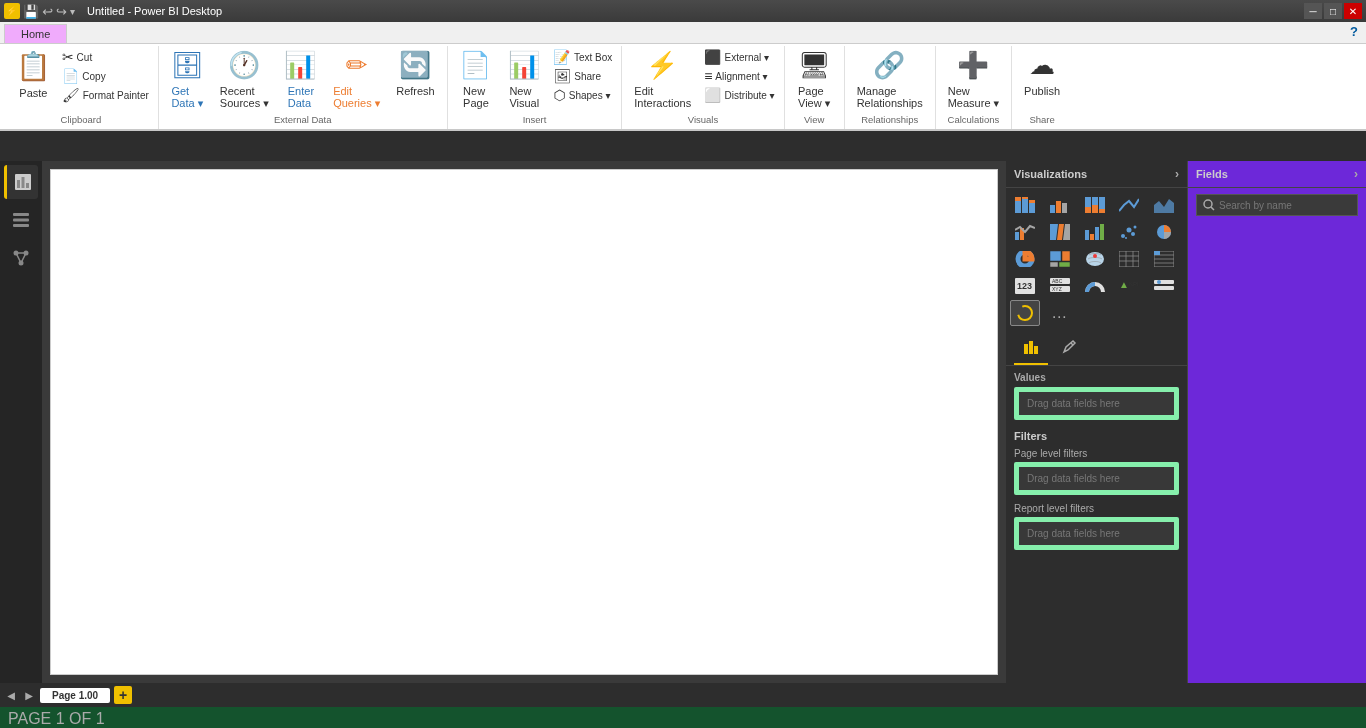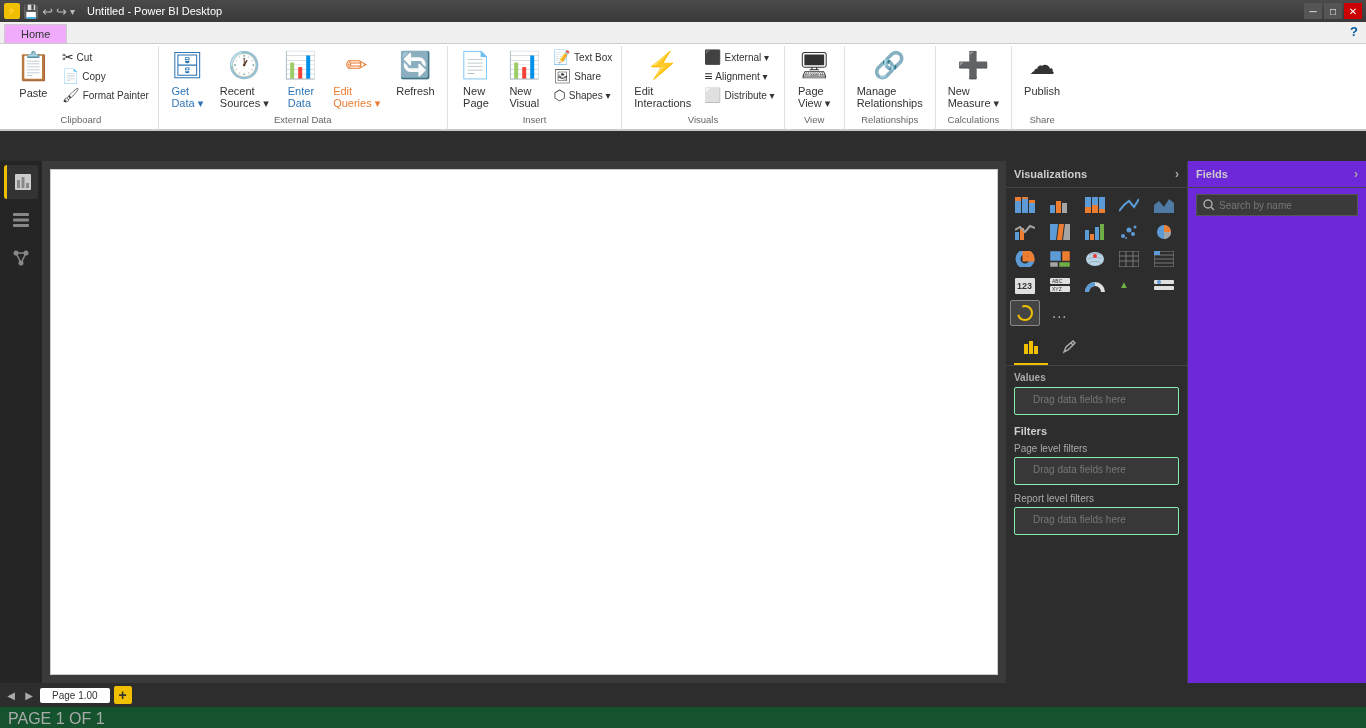--- a/index.html
+++ b/index.html
@@ -153,20 +153,21 @@
       cursor: pointer;
       font-size: 10px;
     }
     .page-tab {
       padding: 2px 12px;
       background: #3a3a3a;
       color: #ccc;
       font-size: 10px;
       border-radius: 2px;
       cursor: pointer;
+      font-weight: bold;
     }
     .page-tab.active { background: #fff; color: #333; }
     .page-add-btn {
       width: 18px;
       height: 18px;
       background: #f0c000;
       color: #333;
       display: flex;
       align-items: center;
       justify-content: center;
@@ -253,23 +254,23 @@
       padding: 6px 8px 4px;
     }
     .viz-section-label {
       font-size: 10px;
       color: #aaa;
       margin-bottom: 4px;
       font-weight: 600;
     }
     .viz-drop-zone {
       background: #383838;
-      border: 1px solid #86efac;
+      border: 5px solid #86efac;
       border-radius: 2px;
-      padding: 6px 18px;
+      padding: 6px 8px;
       font-size: 10px;
       color: #777;
       min-height: 28px;
     }
 
     
     .filters-section {
       padding: 6px 8px;
     }
     .filters-label {

